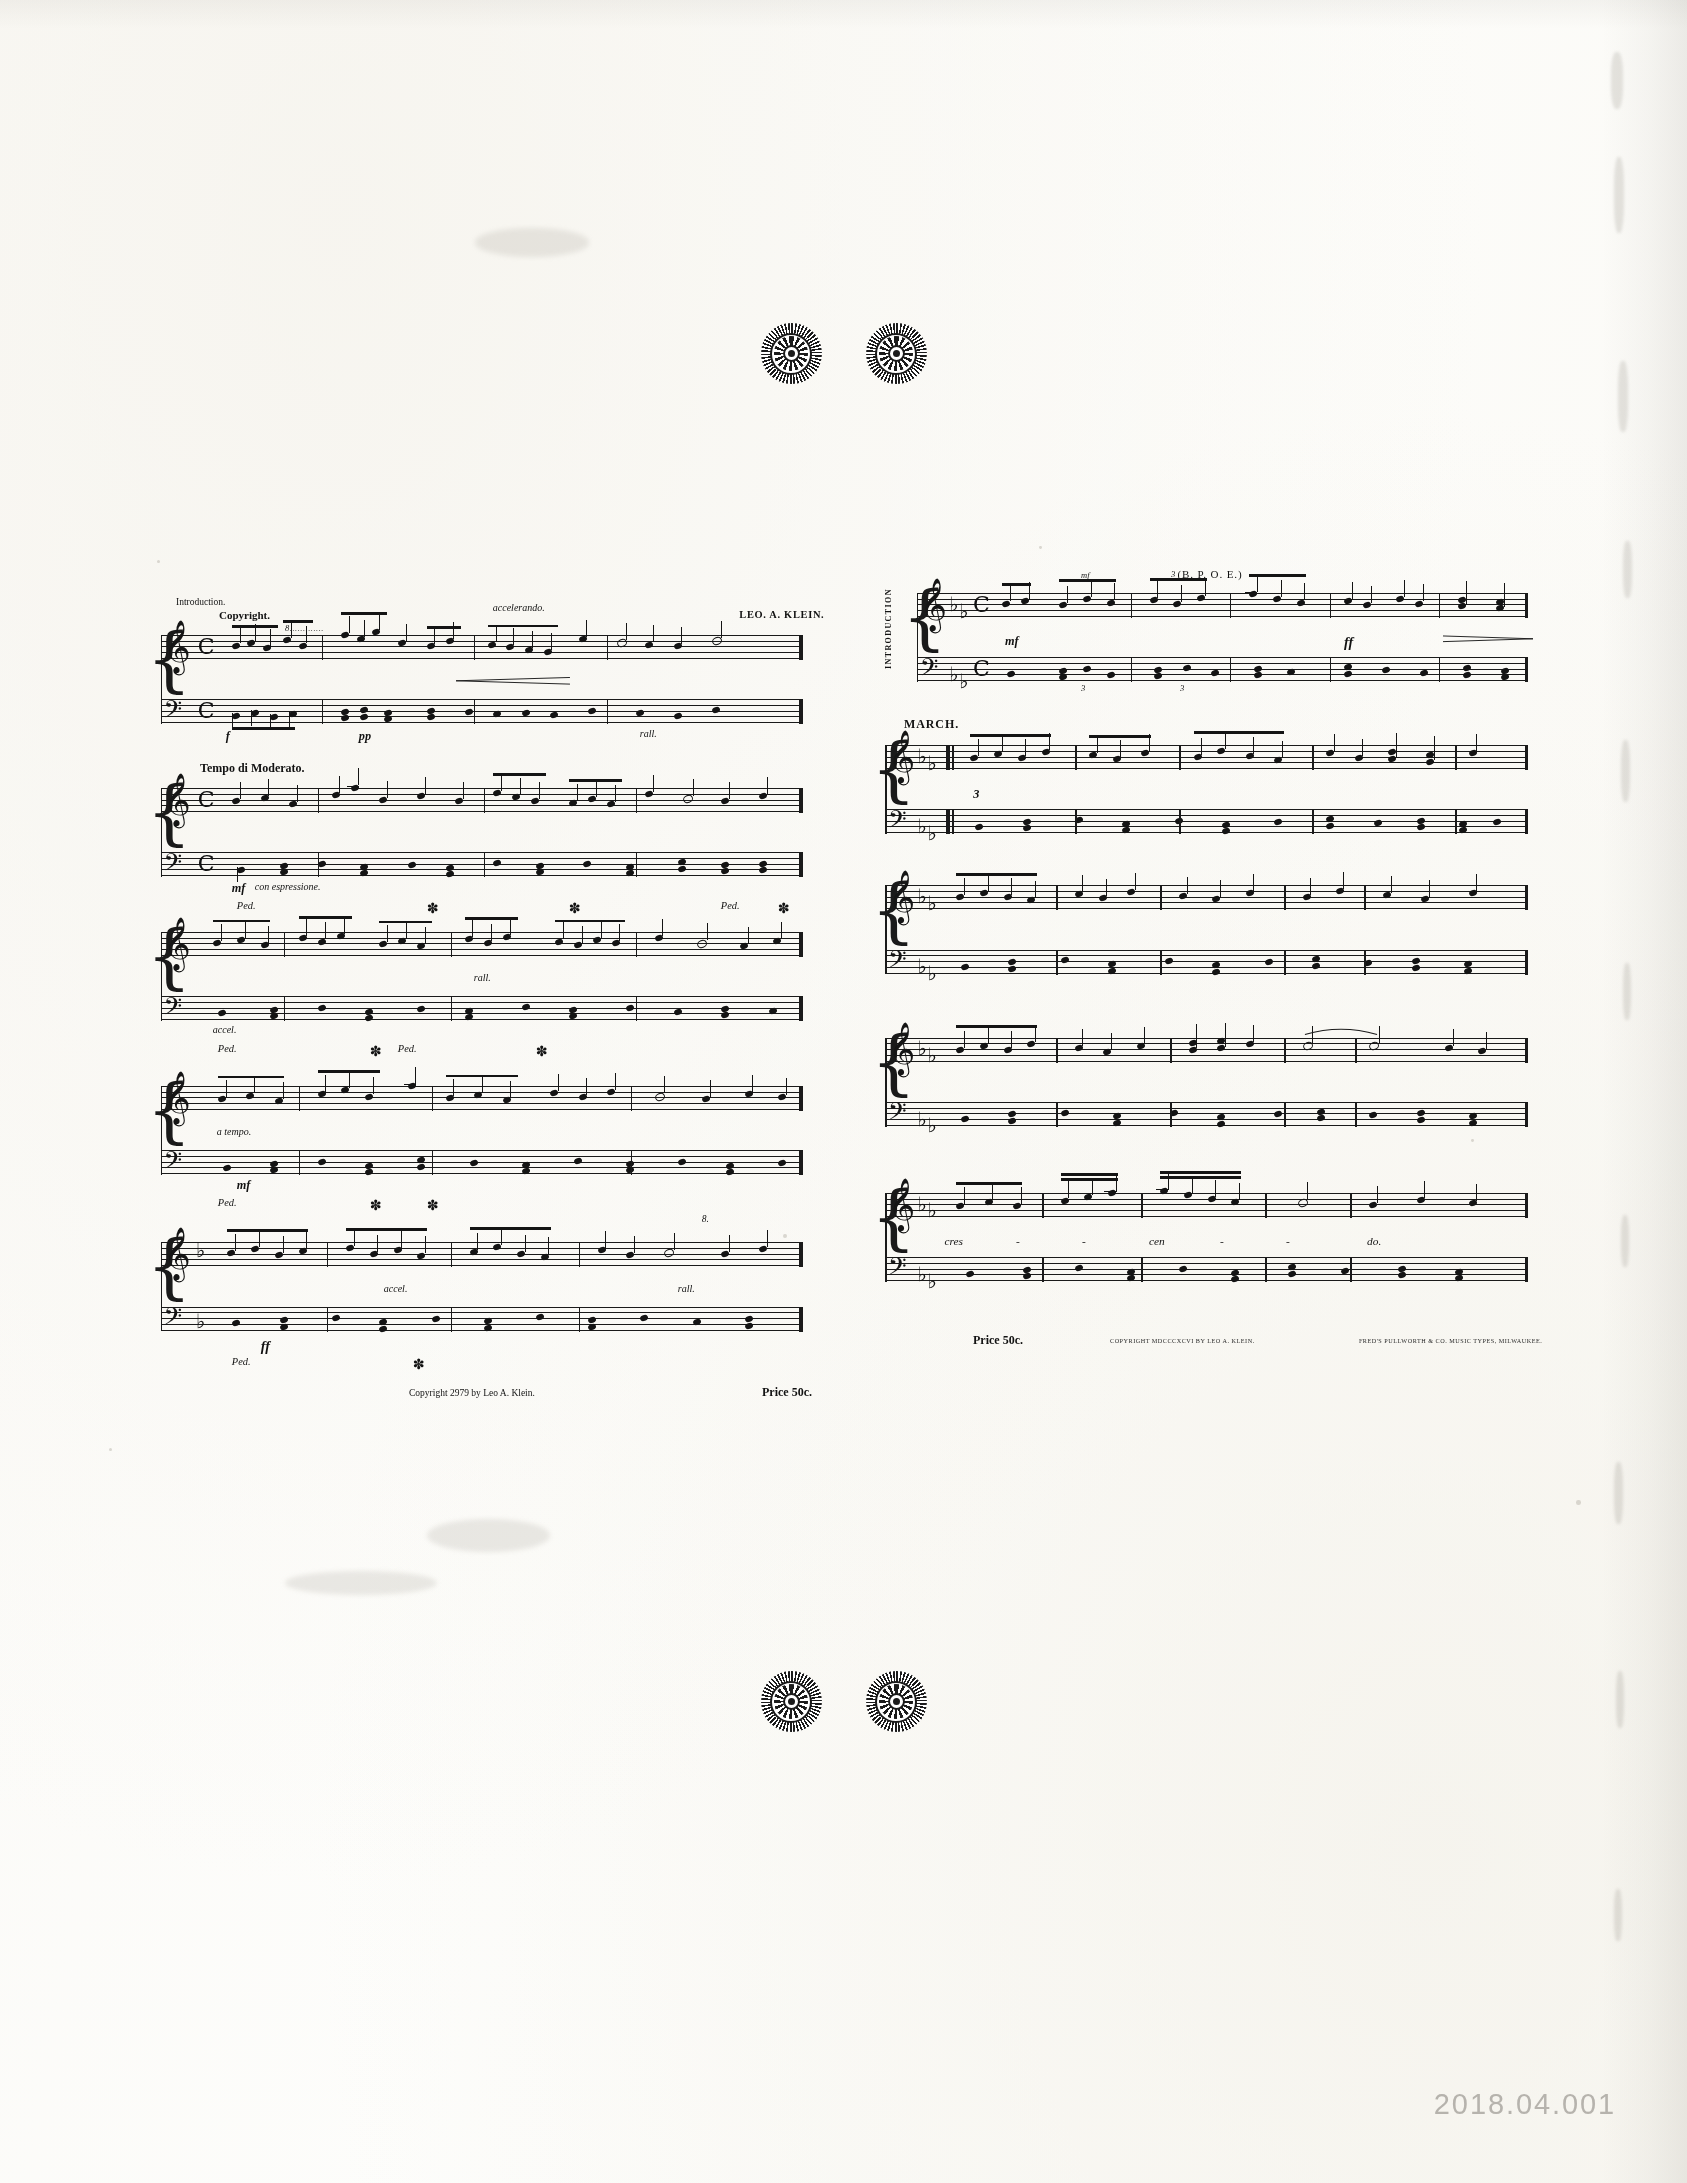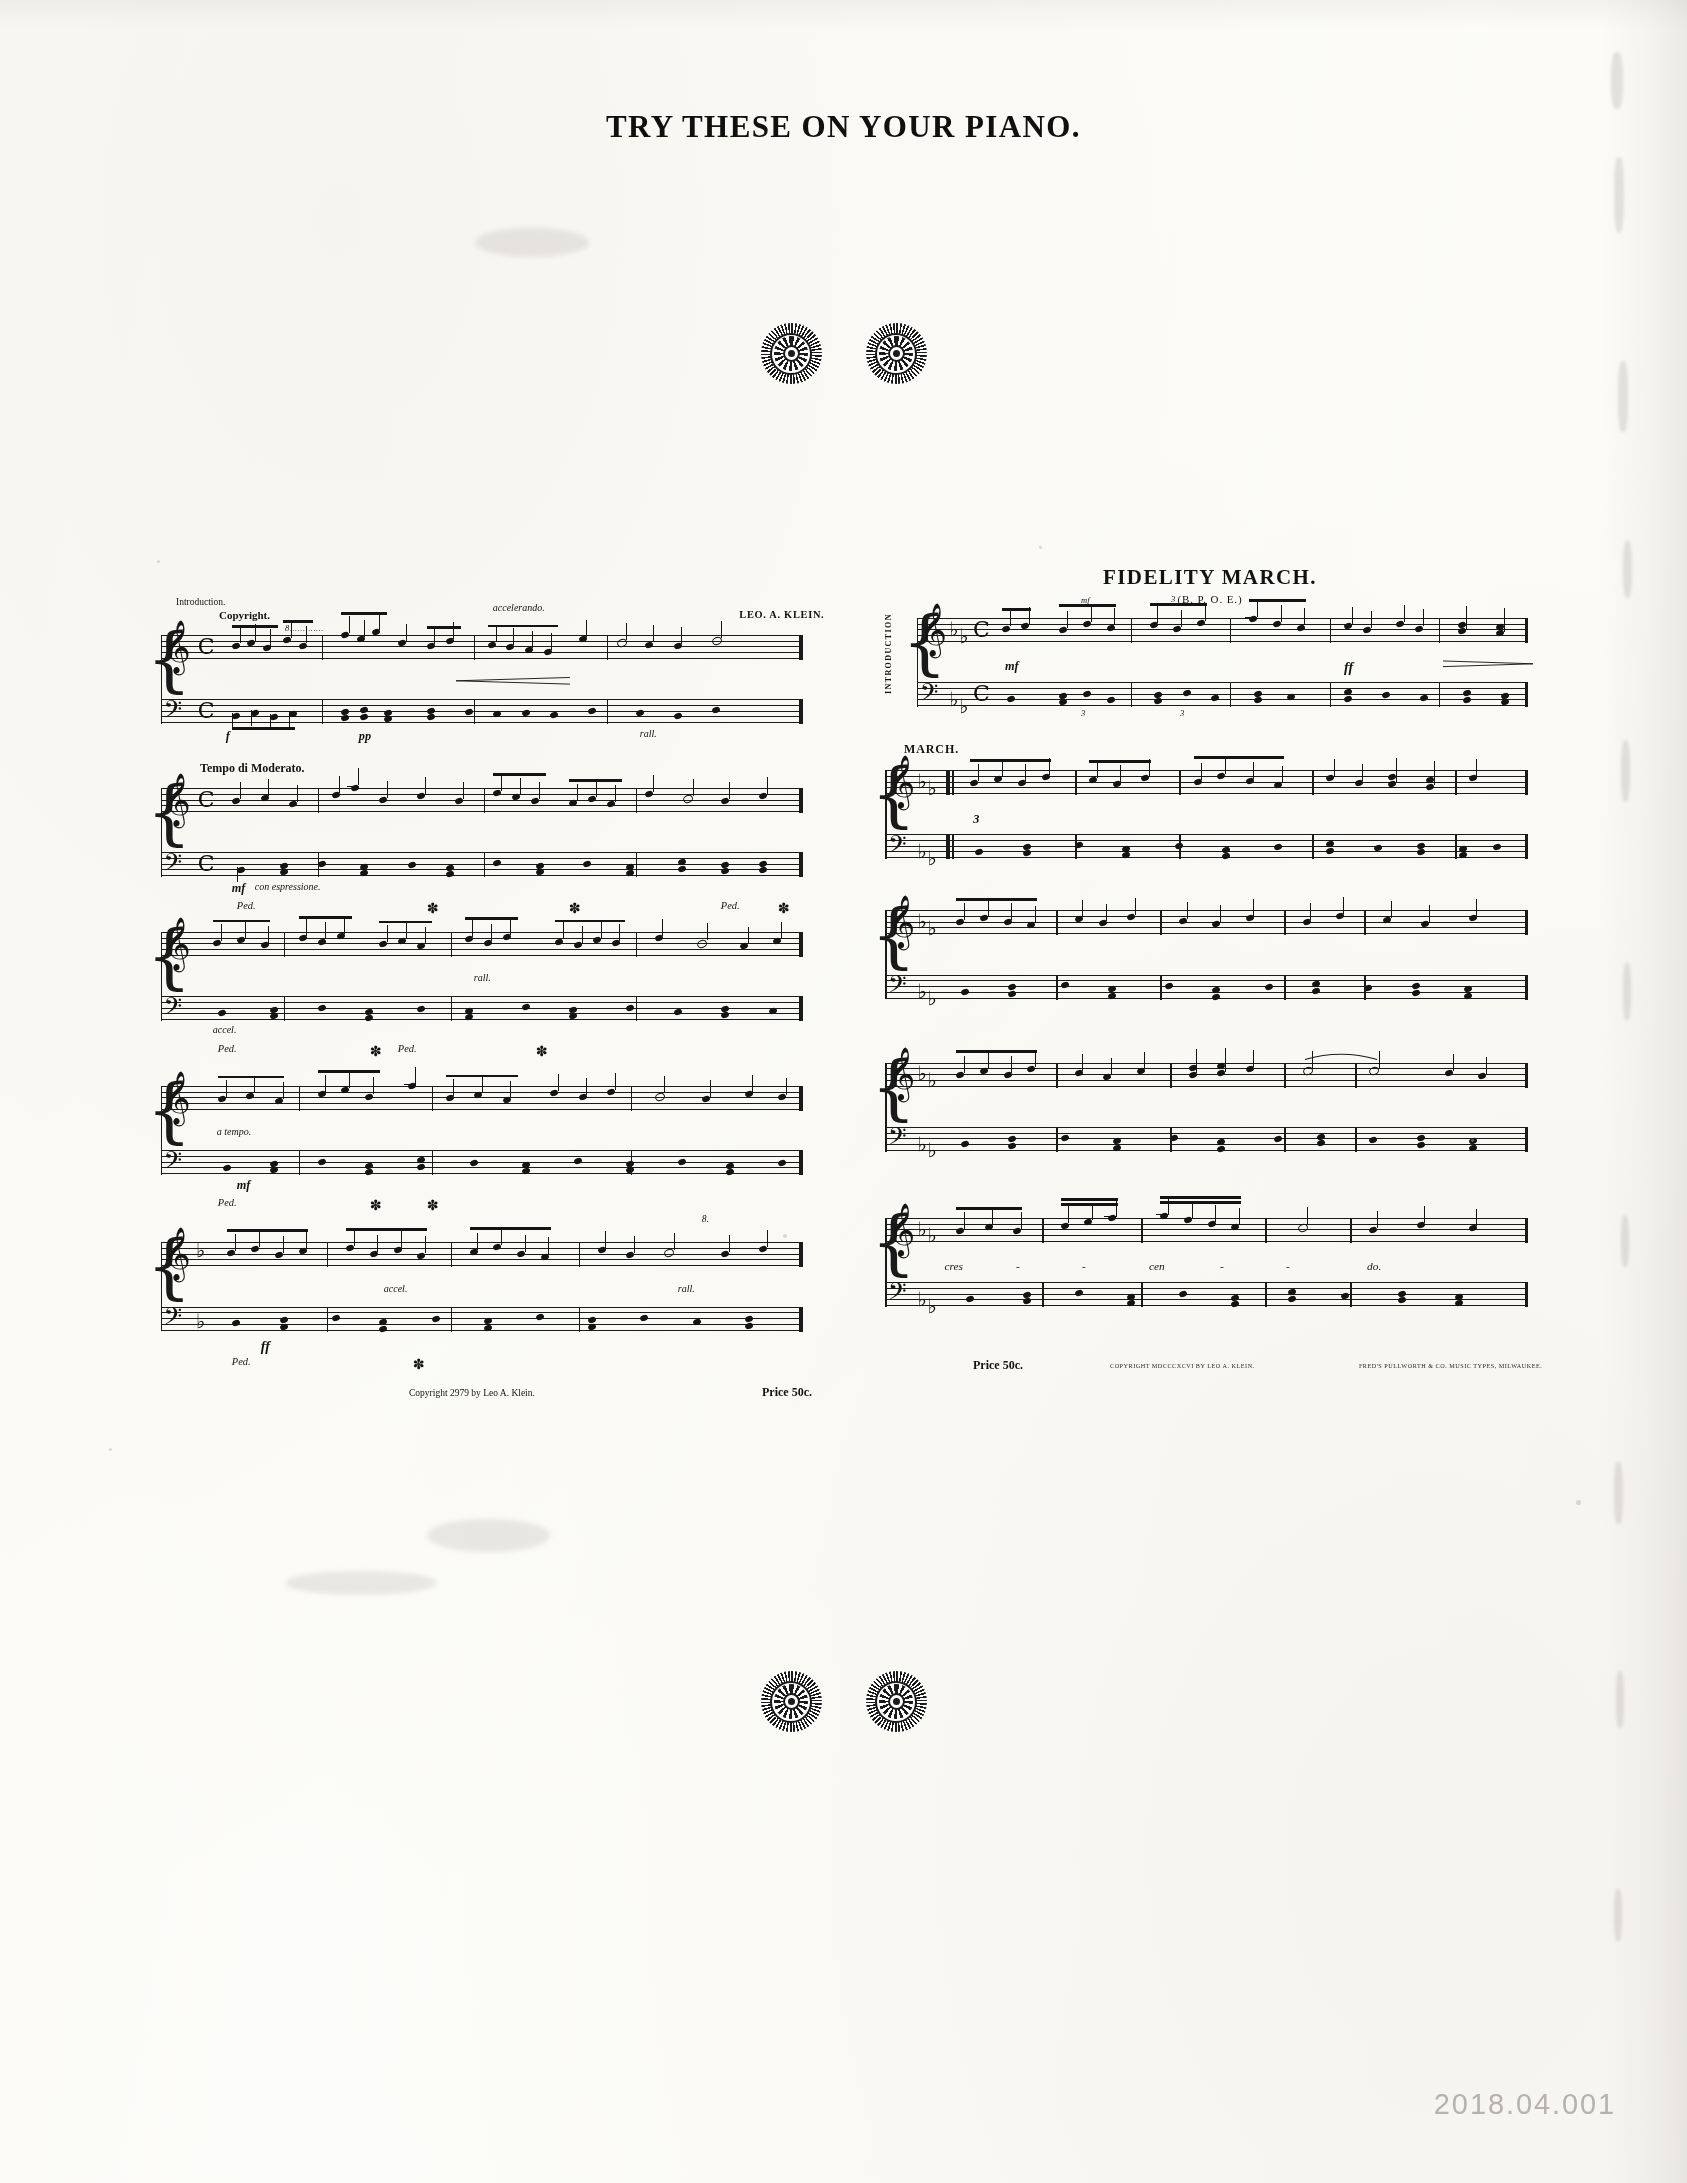--- a/index.html
+++ b/index.html
@@ -319,21 +319,20 @@
   }
 </style>
 </head>
 <body>
 
 <div class="page">
   <div class="paper-tint"></div>
   <div class="edge-shadow-top"></div>
   <div class="edge-shadow-right"></div>
 
-  <div class="headline" id="title-top">TRY THESE ON YOUR PIANO.</div>
 
   <div class="rosette-row" id="rosettes-top">
     <div class="rosette">
       <div class="ring-outer"></div>
         <div class="ring-mid"></div>
         <div class="ring-petals"></div>
         <div class="ring-core"></div>
         <div class="core-dot"></div>
     </div>
     <div class="rosette">
@@ -844,21 +843,20 @@
     </div>
 
     <div style="position:relative; height:28.5px; margin-top:7.6px;">
       <div class="copyright-line" style="position:absolute; left:252px; top:2.8px;">Copyright 2979 by Leo A. Klein.</div>
       <div class="price" style="position:absolute; right:19px; top:0;">Price 50c.</div>
     </div>
   </div>
 
   <div class="music-col" id="piece-right" style="left:873px; top:565px; width:674px;">
 
-    <div class="piece-title" style="font-size:21px;">FIDELITY MARCH.</div>
     <div class="piece-subtitle">(B. P. O. E.)</div>
 
 
     <div class="system" style="position:relative; height:123px; margin-top:4.7px;">
       <div class="vert-label" style="left:11.4px; top:13.3px; height:71px;">INTRODUCTION</div>
       <div class="brace" style="left:29px; top:4.7px;">{</div>
       <div class="staff" style="position:absolute; left:44px; right:19px; top:8.5px;">
         <div class="line l1"></div>
           <div class="line l2"></div>
           <div class="line l3"></div>

